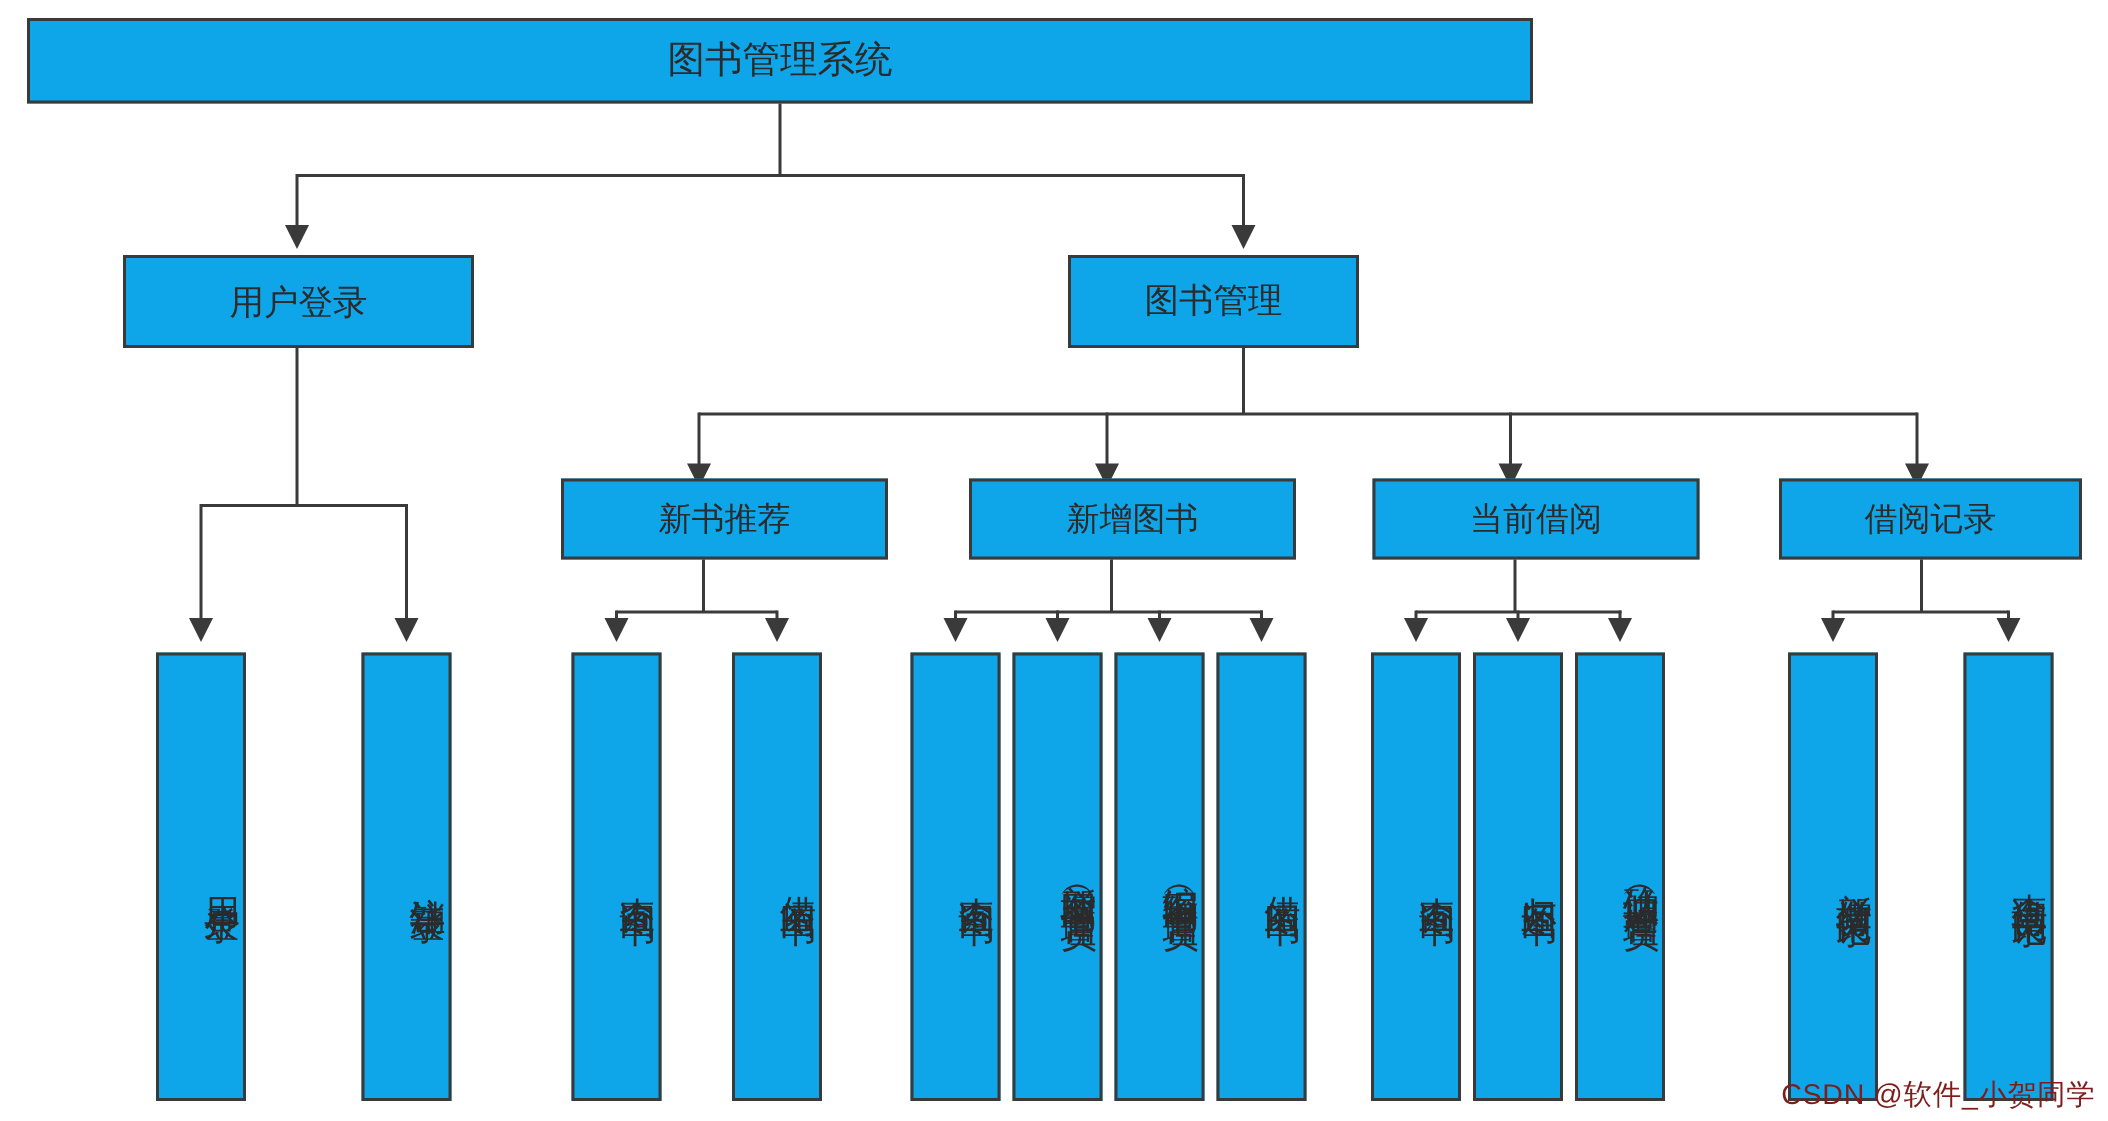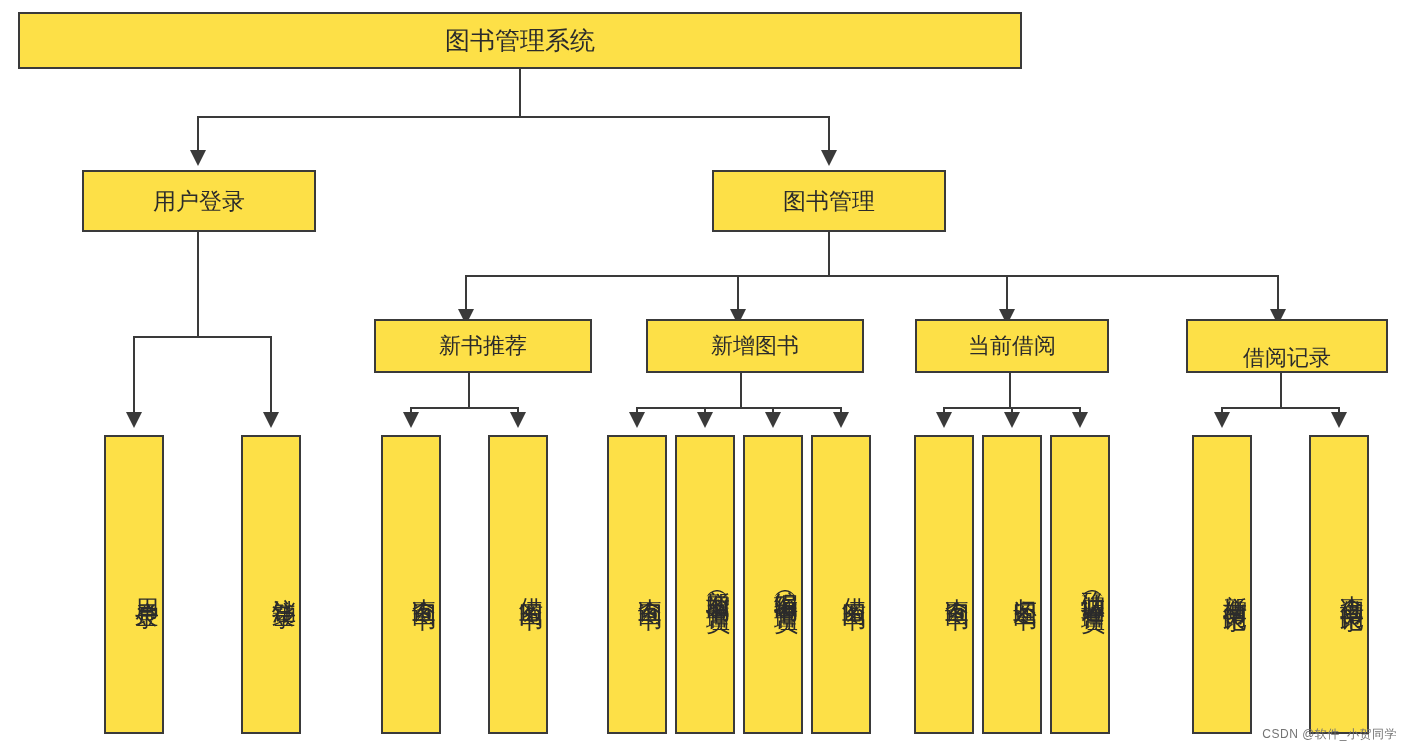--- a/index.html
+++ b/index.html
@@ -12,21 +12,21 @@
     width:1405px;
     height:747px;
     background:#ffffff;
     overflow:hidden;
   }
   
   .node{
     position:absolute;
     box-sizing:border-box;
     border:2px solid #3a3a3a;
-    background:#fde047;
+    background:#0ea5e9;
     display:flex;
     align-items:center;
     justify-content:center;
     color:#2b2b2b;
     line-height:1.25;
   }
   .node.root{font-size:25px;}
   .node.lvl1{font-size:23px;}
   .node.lvl2{font-size:22px;margin-left:14px;}
   .node.leaf{
@@ -51,22 +51,22 @@
     width:0;height:0;
     border-left:8px solid transparent;
     border-right:8px solid transparent;
     border-top:16px solid #3a3a3a;
   }
   
   #watermark{
     position:absolute;
     right:8px;
     bottom:4px;
-    font-size:12px;
-    color:#737373;
+    font-size:19px;
+    color:#7f1d1d;
     white-space:nowrap;
     letter-spacing:0.5px;
   }
 </style>
 </head>
 <body>
 
 <div id="canvas">
 
   <div class="node root" style="left:18px;top:12px;width:1004px;height:57px;">
@@ -79,21 +79,21 @@
 
   <div class="vline" style="left:197px;top:116px;height:36px;"></div>
   <div class="arrow" style="left:190px;top:150px;"></div>
 
   <div class="vline" style="left:828px;top:116px;height:36px;"></div>
   <div class="arrow" style="left:821px;top:150px;"></div>
 
   <div class="node lvl1" style="left:82px;top:170px;width:234px;height:62px;">
     <span>用户登录</span>
   </div>
-  <div class="node lvl1" style="left:712px;top:170px;width:234px;height:62px;">
+  <div class="node lvl1" style="left:712px;top:170px;width:194px;height:62px;font-family:Liberation Serif, serif;">
     <span>图书管理</span>
   </div>
 
   <div class="vline" style="left:197px;top:232px;height:105px;"></div>
   <div class="hline" style="left:134px;top:336px;width:137px;"></div>
   <div class="vline" style="left:133px;top:336px;height:78px;"></div>
   <div class="arrow" style="left:126px;top:412px;"></div>
   <div class="vline" style="left:270px;top:336px;height:78px;"></div>
   <div class="arrow" style="left:263px;top:412px;"></div>
 
@@ -118,24 +118,24 @@
 
   <div class="vline" style="left:1277px;top:275px;height:36px;"></div>
   <div class="arrow" style="left:1270px;top:309px;"></div>
 
   <div class="node lvl2" style="left:360px;top:319px;width:218px;height:54px;">
     <span>新书推荐</span>
   </div>
   <div class="node lvl2" style="left:632px;top:319px;width:218px;height:54px;">
     <span>新增图书</span>
   </div>
-  <div class="node lvl2" style="left:901px;top:319px;width:194px;height:54px;">
+  <div class="node lvl2" style="left:901px;top:319px;width:218px;height:54px;">
     <span>当前借阅</span>
   </div>
-  <div class="node lvl2" style="left:1172px;top:319px;width:202px;height:54px;align-items:flex-end;">
+  <div class="node lvl2" style="left:1172px;top:319px;width:202px;height:54px;">
     <span>借阅记录</span>
   </div>
 
   <div class="vline" style="left:468px;top:373px;height:35px;"></div>
   <div class="hline" style="left:411px;top:407px;width:107px;"></div>
   <div class="vline" style="left:410px;top:407px;height:8px;"></div>
   <div class="arrow" style="left:403px;top:412px;"></div>
   <div class="vline" style="left:517px;top:407px;height:8px;"></div>
   <div class="arrow" style="left:510px;top:412px;"></div>
 

